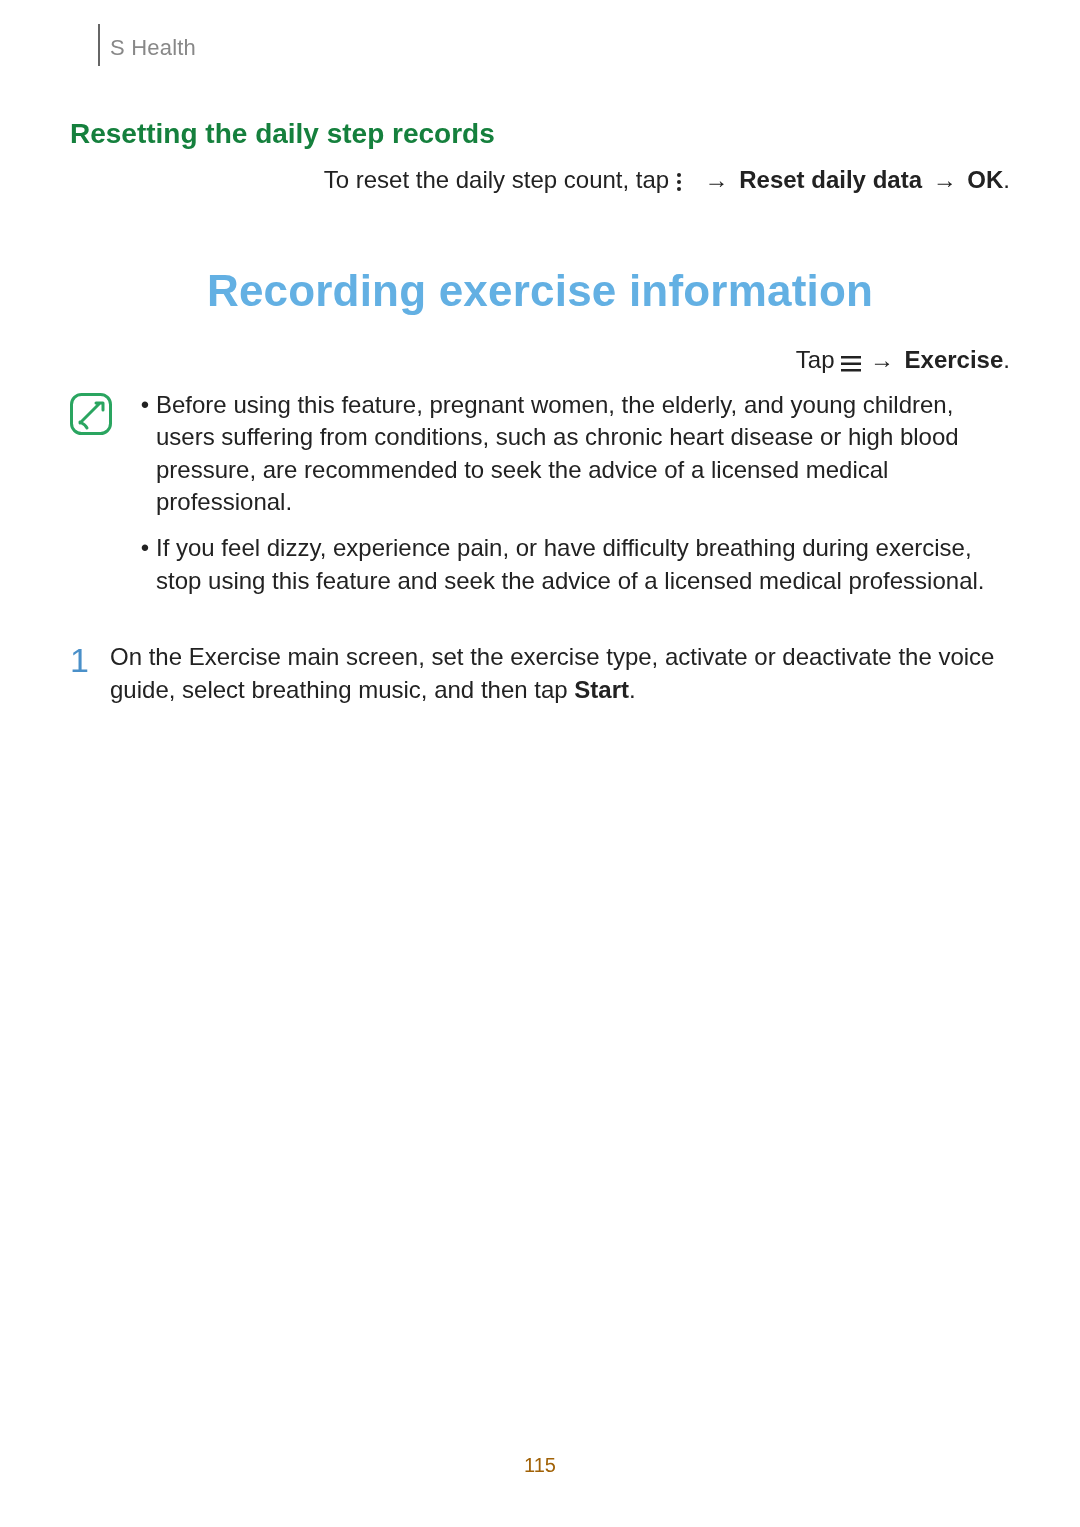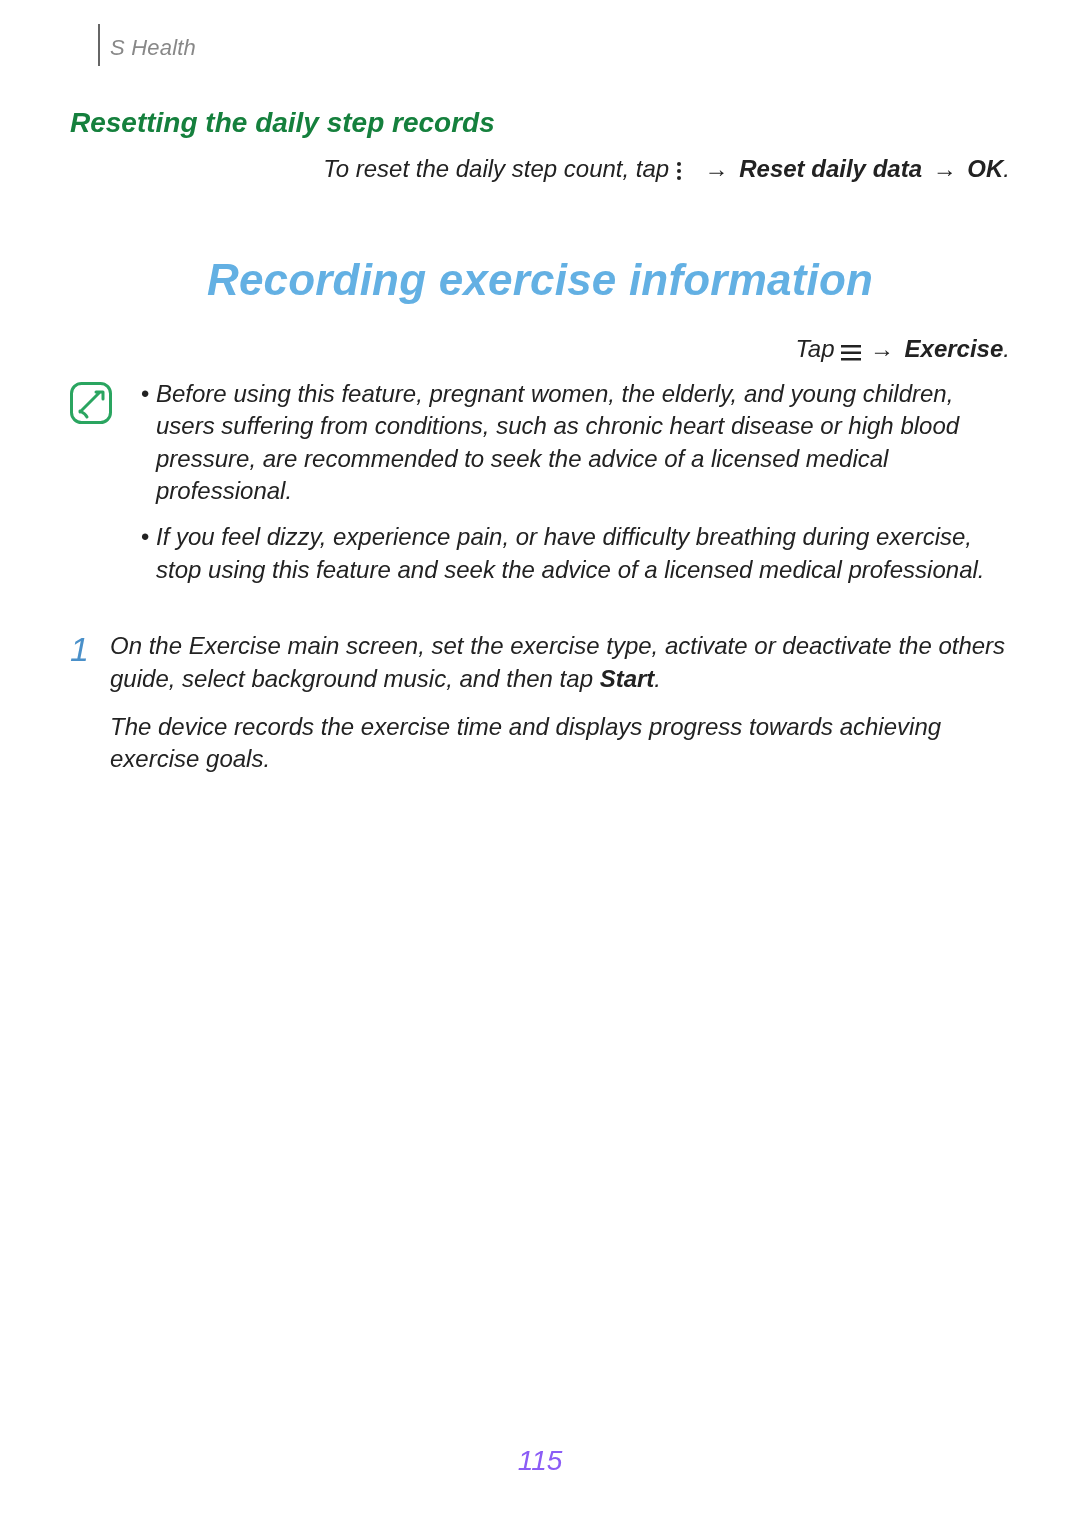--- a/index.html
+++ b/index.html
@@ -1,17 +1,17 @@
 <!DOCTYPE html>
 <html><head>
 <meta charset="utf-8">
 <style>
   * { margin: 0; padding: 0; box-sizing: border-box; }
   html, body { width: 1080px; height: 1527px; background: #fff; font-family: "Segoe UI", "Helvetica Neue", Arial, sans-serif; color: #222; }
-  .page { position: relative; width: 1080px; height: 1527px; padding: 27px 70px 50px 70px; font-style: italic; }
+  .page { position: relative; width: 1080px; height: 1527px; padding: 38px 70px 50px 70px; }
   .header-line { position: absolute; left: 98px; top: 24px; width: 0; height: 42px; border-left: 2px solid #666; }
   .header-label { position: absolute; left: 110px; top: 35px; font-size: 22px; color: #888; letter-spacing: 0.2px; }
   .content { margin-top: 80px; }
   .h3 { font-size: 28px; font-weight: 700; color: #15803d; margin-bottom: 14px; margin-top: 24px; }
   .para { font-size: 24px; line-height: 1.35; color: #222; margin-bottom: 6px; }
   .line-with-icons { font-size: 24px; line-height: 1.35; color: #222; margin-bottom: 10px; text-align: right; }
   .inline-icon { display: inline-block; vertical-align: -4px; width: 18px; text-align: center; }
   .inline-icon svg { display: block; }
   .arrow { display: inline-block; margin: 0 4px; }
   .bold { font-weight: 700; }
@@ -20,21 +20,21 @@
   .notebox-icon { flex: 0 0 42px; width: 42px; height: 42px; margin-top: 4px; }
   .notebox-body { margin-left: 22px; flex: 1; }
   .bullet-item { display: flex; font-size: 24px; line-height: 1.35; color: #222; margin-bottom: 14px; }
   .bullet-dot { flex: 0 0 22px; text-align: center; }
   .bullet-text { flex: 1; }
   .num-list { margin-top: 30px; }
   .num-item { display: flex; }
   .num-badge { flex: 0 0 40px; font-size: 34px; font-weight: 400; color: #4a90c9; line-height: 1; padding-top: 2px; }
   .num-body { flex: 1; }
   .num-body .para { margin-bottom: 16px; }
-  .page-number { position: absolute; bottom: 50px; left: 0; right: 0; text-align: center; font-size: 28px; color: #8b5cf6; }
+  .page-number { position: absolute; bottom: 50px; left: 0; right: 0; text-align: center; font-size: 20px; color: #a16207; }
 </style>
 </head>
 <body>
 
 <div class="page">
   <div class="header-line"></div>
   <div class="header-label">S Health</div>
 
   <div class="content">
 
@@ -80,23 +80,22 @@
         </div>
       </div>
     </div>
 
 
     <div class="num-list">
       <div class="num-item">
         <div class="num-badge">1</div>
         <div class="num-body">
           <div class="para">
-            <span>On the Exercise main screen, set the exercise type, activate or deactivate the others guide, select background music, and then tap </span><span class="bold">Start</span><span>.</span>
+            <span>On the Exercise main screen, set the exercise type, activate or deactivate the voice guide, select breathing music, and then tap </span><span class="bold">Start</span><span>.</span>
           </div>
-          <div class="para">The device records the exercise time and displays progress towards achieving exercise goals.</div>
         </div>
       </div>
     </div>
 
   </div>
 
   <div class="page-number">115</div>
 </div>
 
 </body></html>

